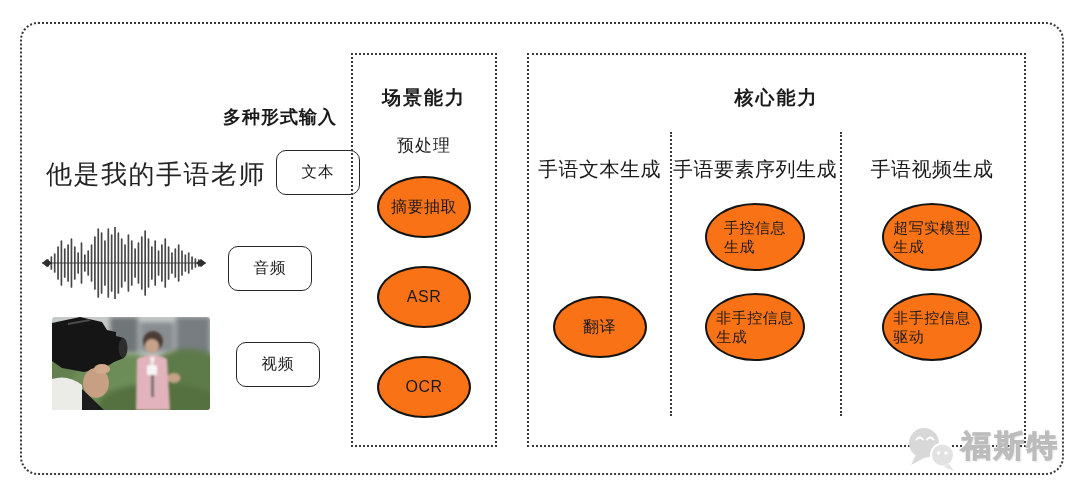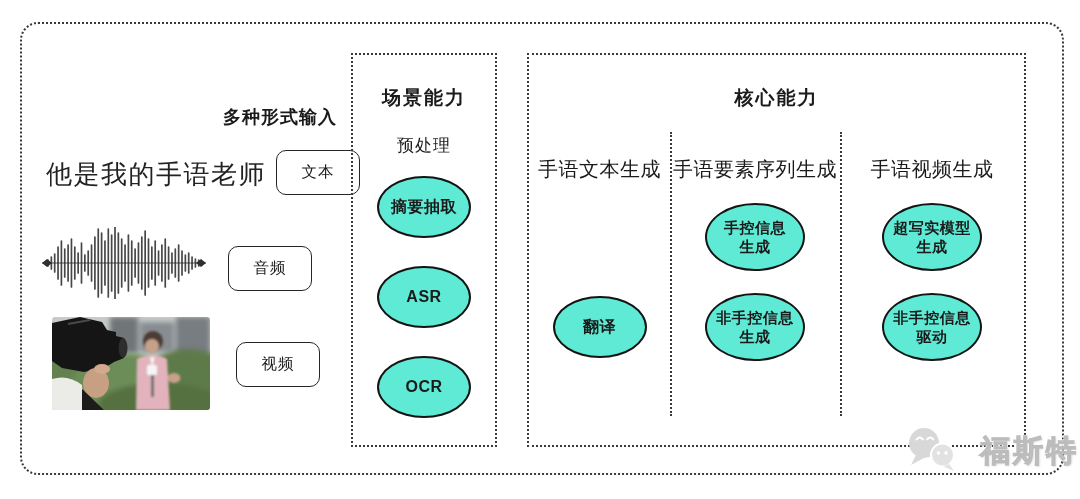--- a/index.html
+++ b/index.html
@@ -32,24 +32,23 @@
   
   .dash-box{border:2px dotted #3a3a3a;background:transparent;}
   .scene-box{left:351px;top:53px;width:142px;height:390px;}
   .core-box{left:527px;top:53px;width:495px;height:390px;}
   .box-title{position:absolute;top:30px;left:0;right:0;text-align:center;
     font-size:19px;font-weight:700;letter-spacing:2px;}
   .scene-sub{position:absolute;top:79px;left:0;right:0;text-align:center;
     font-size:17px;letter-spacing:1px;}
 
   .node{
-    position:absolute;border:2.5px solid #141414;border-radius:50%;background:#5eead4;
-    display:flex;align-items:center;justify-content:center;text-align:center;
+    position:absolute;border:2.5px solid #141414;border-radius:50%;background:#f97316;
+    display:flex;align-items:center;justify-content:center;text-align:left;
     white-space:pre-line;
-    font-weight:bold;
   }
   .node.single{width:90px;height:58px;font-size:16px;letter-spacing:.5px;}
   .node.double{width:96px;height:64px;font-size:15px;line-height:1.3;letter-spacing:.5px;}
   .node.cx{left:50%;transform:translateX(-50%);}
 
   
   .scene-box .n1{top:121px;} .scene-box .n2{top:211px;} .scene-box .n3{top:301px;}
 
   
   .core-col{position:absolute;top:0;bottom:0;}
@@ -57,21 +56,21 @@
   .core-col.c2{left:141px;width:170px;}
   .core-col.c3{left:311px;width:184px;}
   .col-header{position:absolute;top:101px;left:0;right:0;text-align:center;
     font-size:20px;font-weight:400;letter-spacing:.5px;}
   .core-col .r1.single{top:151px;} .core-col .r2.single{top:241px;}
   .core-col .r1.double{top:148px;} .core-col .r2.double{top:238px;}
   .divider{position:absolute;top:77px;height:284px;width:0;border-left:2px dotted #3a3a3a;}
   .divider.d1{left:141px;} .divider.d2{left:311px;}
 
   
-  .watermark{left:903px;top:426px;display:flex;align-items:flex-end;gap:19px;z-index:5;}
+  .watermark{left:903px;top:426px;display:flex;align-items:flex-start;gap:0;z-index:5;}
   .watermark-text{
     font-size:30px;font-weight:700;letter-spacing:3px;color:#dadada;
     -webkit-text-stroke:1px #bcbcbc;
     text-shadow:-1px -1px 0 #ffffff,1px 1px 2px rgba(120,120,120,.35);
   }
 </style>
 </head>
 <body>
 
 <div>

